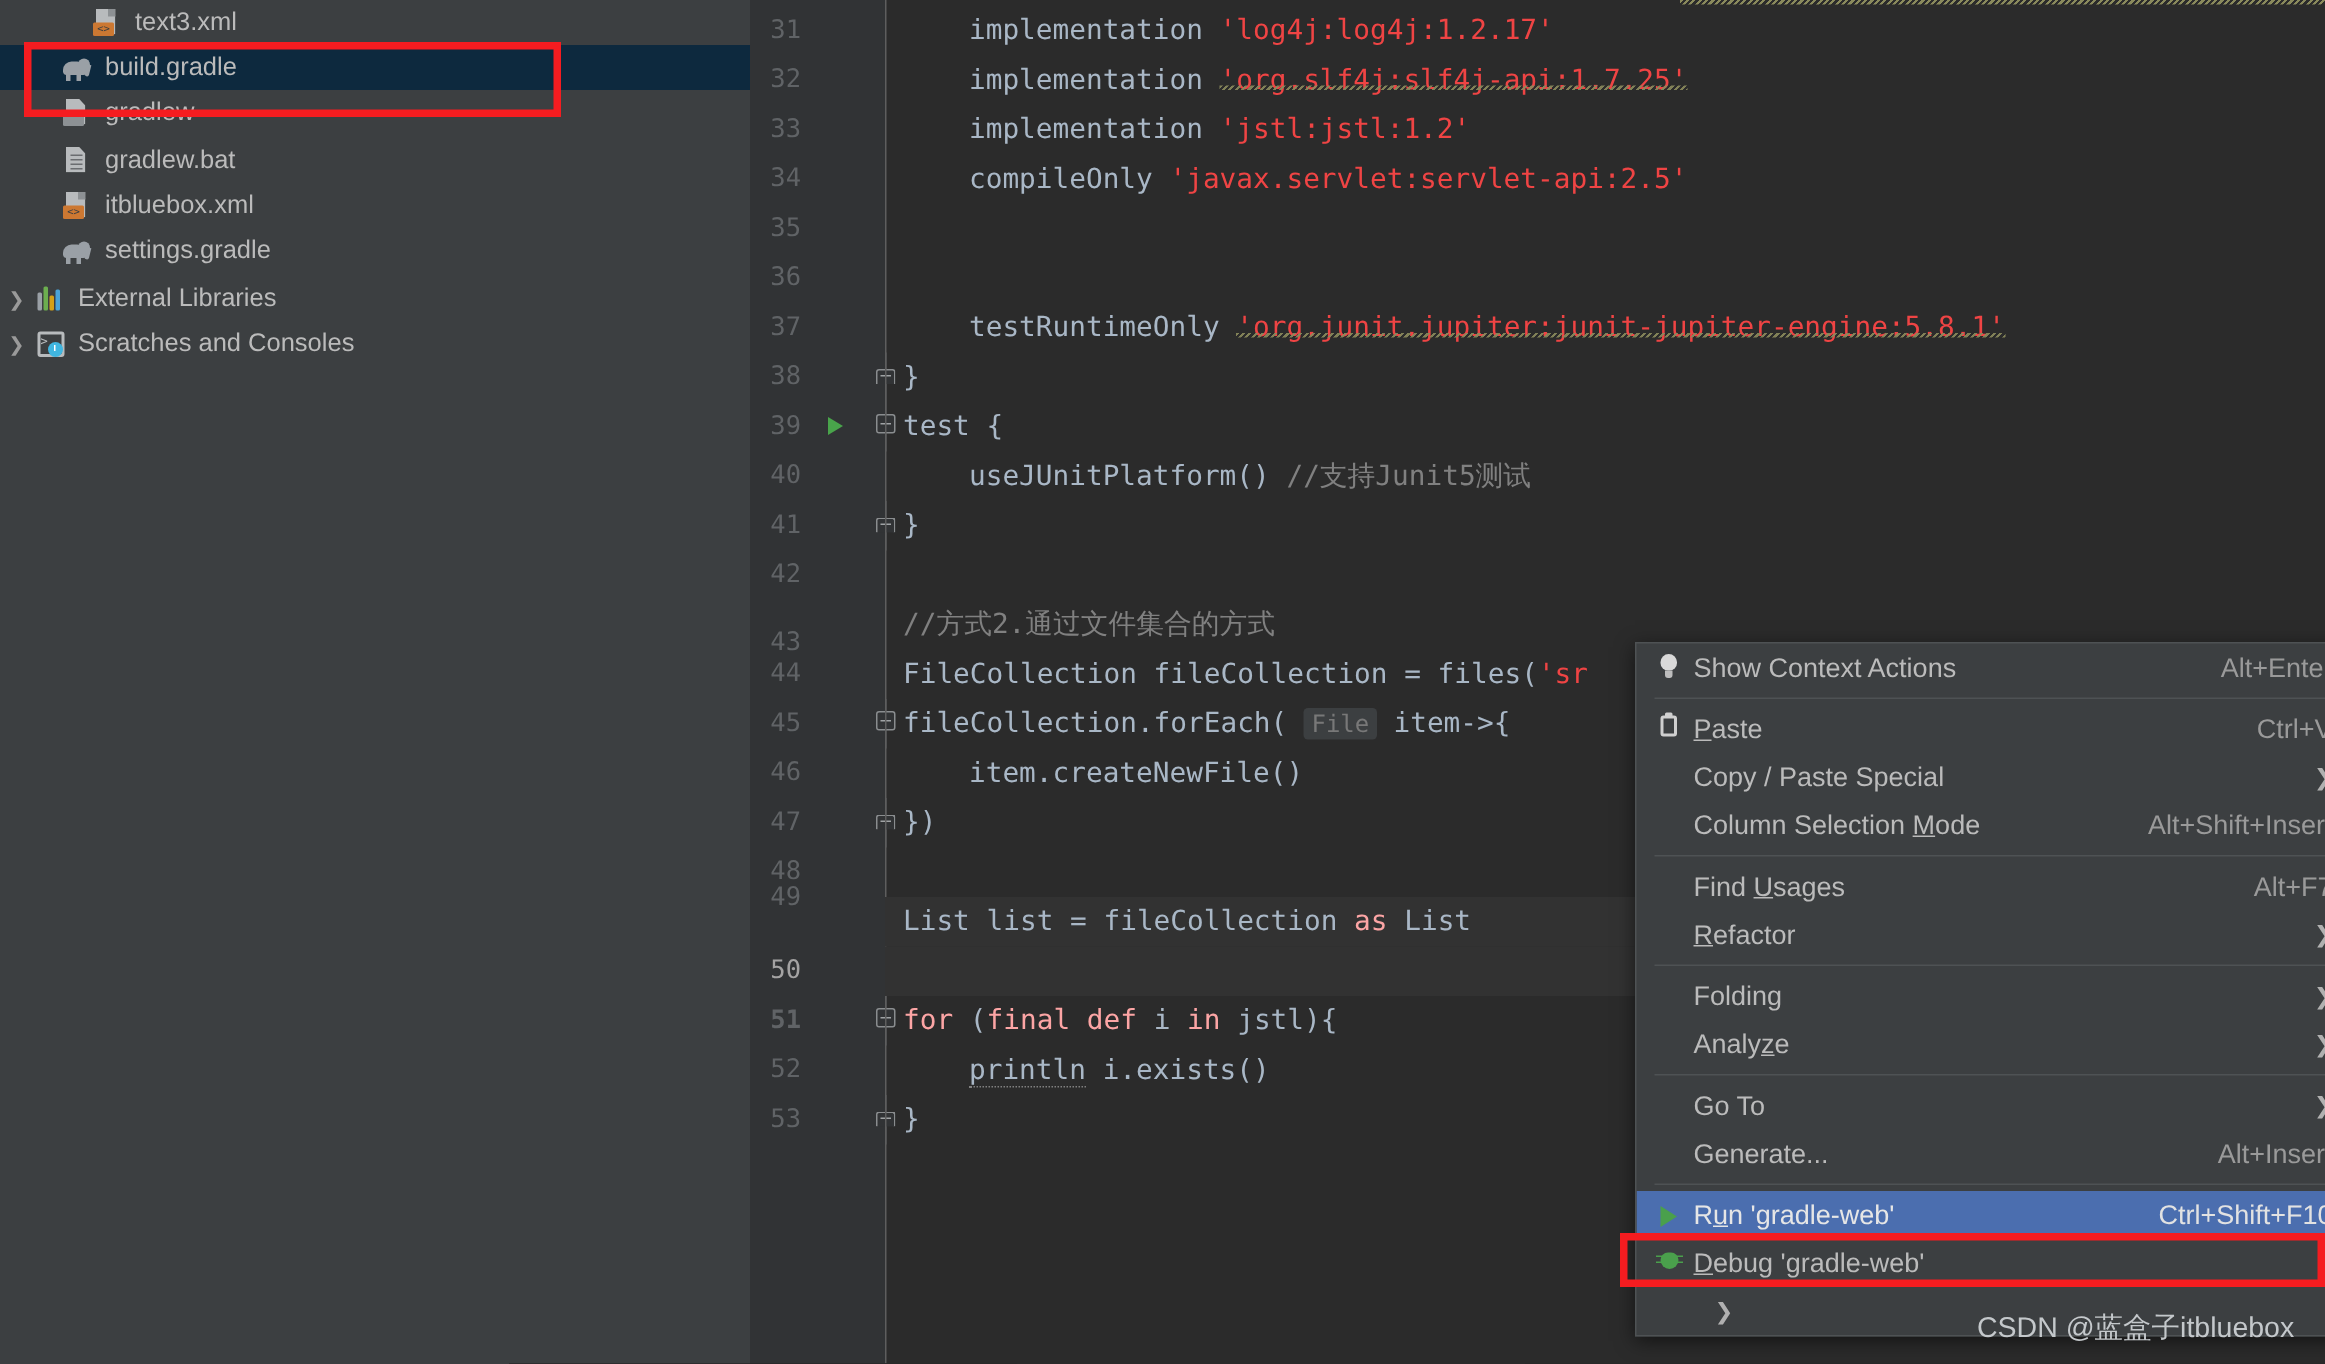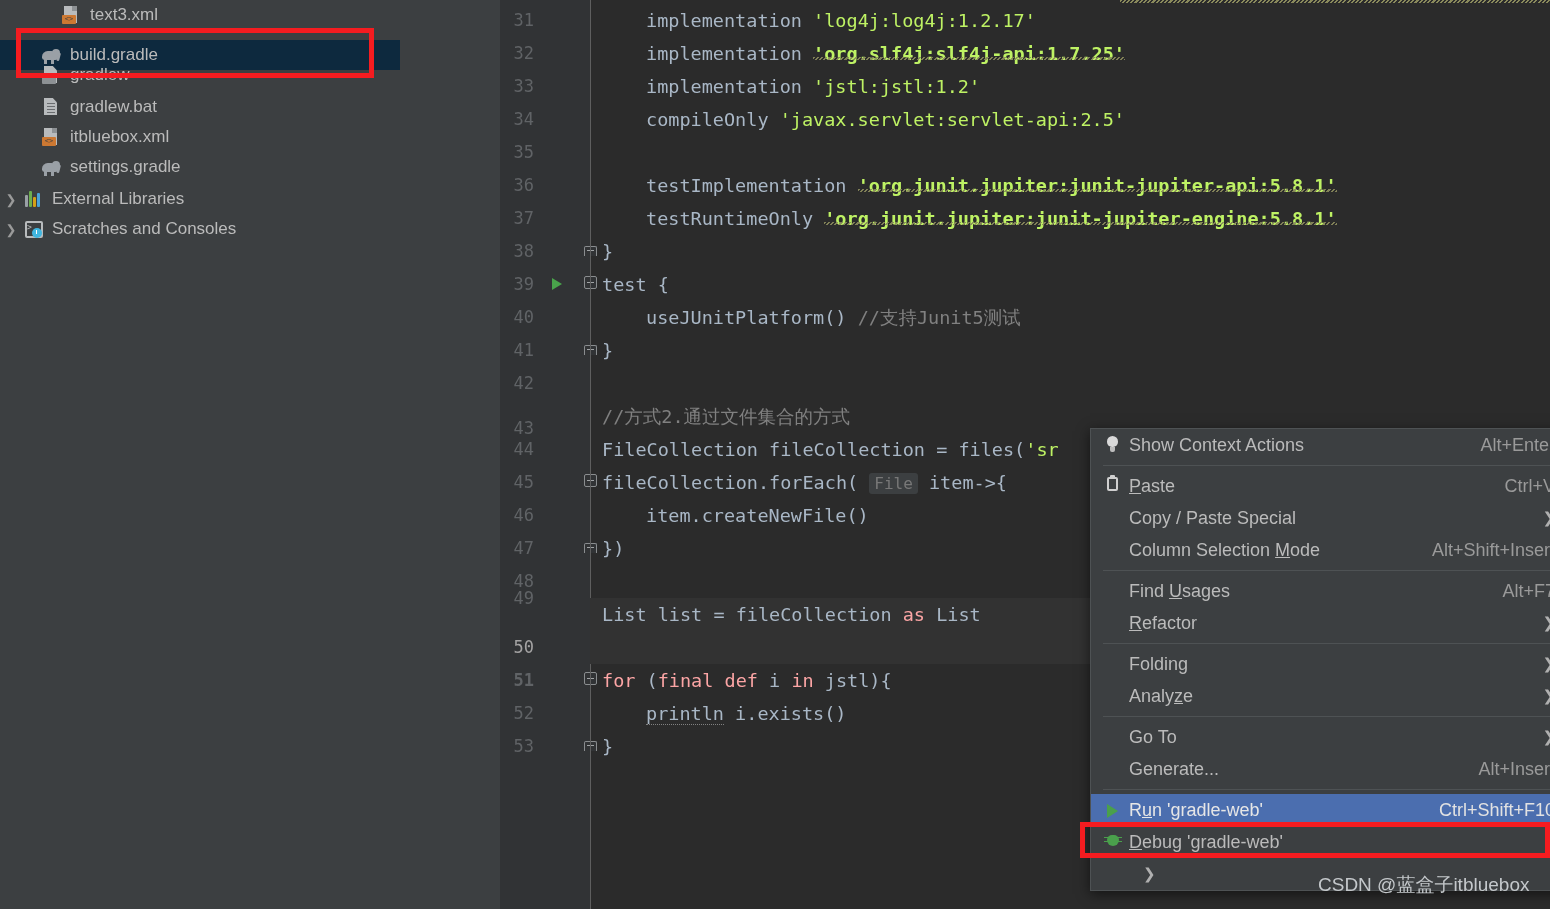--- a/index.html
+++ b/index.html
@@ -90,26 +90,26 @@
   .runmark:after{content:"";position:absolute;left:2px;top:10px;
     border-left:10px solid #49a44b;border-top:6px solid transparent;border-bottom:6px solid transparent;}
 
   #code{position:absolute;left:90px;top:0;right:0;height:909px;overflow:hidden;}
   .cline{position:absolute;left:0;height:33px;line-height:33px;white-space:pre;
     font-family:"DejaVu Sans Mono", monospace;font-size:18.5px;color:#a9b7c6;}
   .cline.hl{background:#323232;width:1050px;}
   .cline.cur{background:#323232;width:1050px;}
   .indent{position:absolute;left:90px;width:1px;background:#5e5e5e;}
 
-  .s-str{color:#bef264;}
+  .s-str{color:#ef4444;}
   .s-kw{color:#fca5a5;}
   .s-cmt{color:#808080;}
   .s-txt{color:#a9b7c6;}
   .s-hint{color:#787878;background:#3c3f41;border-radius:3px;padding:1px 5px;font-size:16px;}
-  .squig{position:relative;font-weight:bold;}
+  .squig{position:relative;}
   .squig:after{
     content:"";position:absolute;left:0;right:0;bottom:4px;height:3px;
     background-image:repeating-linear-gradient(135deg,#8a8a5c 0 1.5px,transparent 1.5px 3px);
     opacity:.9;
   }
 
   
   #top-squig{position:absolute;left:530px;top:0;width:600px;height:3px;
     background-image:repeating-linear-gradient(135deg,#8a8a5c 0 1.5px,transparent 1.5px 3px);}
 
@@ -161,21 +161,21 @@
 <div id="tree">
     <div class="tree-row" style="top: 0px; position: absolute; left: 0px; width: 500px;">
       <span style="width:60px;flex:none"></span>
       <span class="ico ico-xml">
         <span class="sheet"></span>
         <span class="fold"></span>
         <span class="tag">&lt;&gt;</span>
       </span>
       <span class="tree-label">text3.xml</span>
     </div>
-    <div class="tree-row selected" style="top: 40px; position: absolute; left: 0px; width: 400px; align-items: center;">
+    <div class="tree-row selected" style="top: 30px; position: absolute; left: 0px; width: 500px; align-items: center;">
       <span style="width:40px;flex:none"></span>
       <span class="ico ico-gradle">
         <span class="body"></span>
         <span class="head"></span>
         <span class="trunk"></span>
         <span class="l1"></span>
         <span class="l2"></span>
       </span>
       <span class="tree-label">build.gradle</span>
     </div>
@@ -295,21 +295,20 @@
       </div>
     </div>
   <div id="code">
     <div id="top-squig"></div>
   <div class="indent" style="left: 0px; top: 0px; height: 909px;"></div>
       <div class="cline" style="top: 4px;"><span style="display:inline-block;width:56px"></span><span class="s-txt">implementation </span><span class="s-str">'log4j:log4j:1.2.17'</span></div>
       <div class="cline" style="top: 37px;"><span style="display:inline-block;width:56px"></span><span class="s-txt">implementation </span><span class="s-str squig">'org.slf4j:slf4j-api:1.7.25'</span></div>
       <div class="cline" style="top: 70px;"><span style="display:inline-block;width:56px"></span><span class="s-txt">implementation </span><span class="s-str">'jstl:jstl:1.2'</span></div>
       <div class="cline" style="top: 103px;"><span style="display:inline-block;width:56px"></span><span class="s-txt">compileOnly </span><span class="s-str">'javax.servlet:servlet-api:2.5'</span></div>
       <div class="cline" style="top: 136px;"><span style="display:inline-block;width:12px"></span></div>
-      <div class="cline" style="top: 169px;"><span style="display:inline-block;width:56px"></span><span class="s-txt">testImplementation </span><span class="s-str squig">'org.junit.jupiter:junit-jupiter-api:5.8.1'</span></div>
       <div class="cline" style="top: 202px;"><span style="display:inline-block;width:56px"></span><span class="s-txt">testRuntimeOnly </span><span class="s-str squig">'org.junit.jupiter:junit-jupiter-engine:5.8.1'</span></div>
       <div class="cline" style="top: 235px;"><span style="display:inline-block;width:12px"></span><span class="s-txt">}</span></div>
       <div class="cline" style="top: 268px;"><span style="display:inline-block;width:12px"></span><span class="s-txt">test {</span></div>
       <div class="cline" style="top: 301px;"><span style="display:inline-block;width:56px"></span><span class="s-txt">useJUnitPlatform() </span><span class="s-cmt">//支持Junit5测试</span></div>
       <div class="cline" style="top: 334px;"><span style="display:inline-block;width:12px"></span><span class="s-txt">}</span></div>
       <div class="cline" style="top: 367px;"><span style="display:inline-block;width:12px"></span></div>
       <div class="cline" style="top: 400px;"><span style="display:inline-block;width:12px"></span><span class="s-cmt">//方式2.通过文件集合的方式</span></div>
       <div class="cline" style="top: 433px;"><span style="display:inline-block;width:12px"></span><span class="s-txt">FileCollection fileCollection = files(</span><span class="s-str">'sr</span></div>
       <div class="cline" style="top: 466px;"><span style="display:inline-block;width:12px"></span><span class="s-txt">fileCollection.forEach( </span><span class="s-hint">File</span><span class="s-txt"> item-&gt;{</span></div>
       <div class="cline" style="top: 499px;"><span style="display:inline-block;width:56px"></span><span class="s-txt">item.createNewFile()</span></div>

